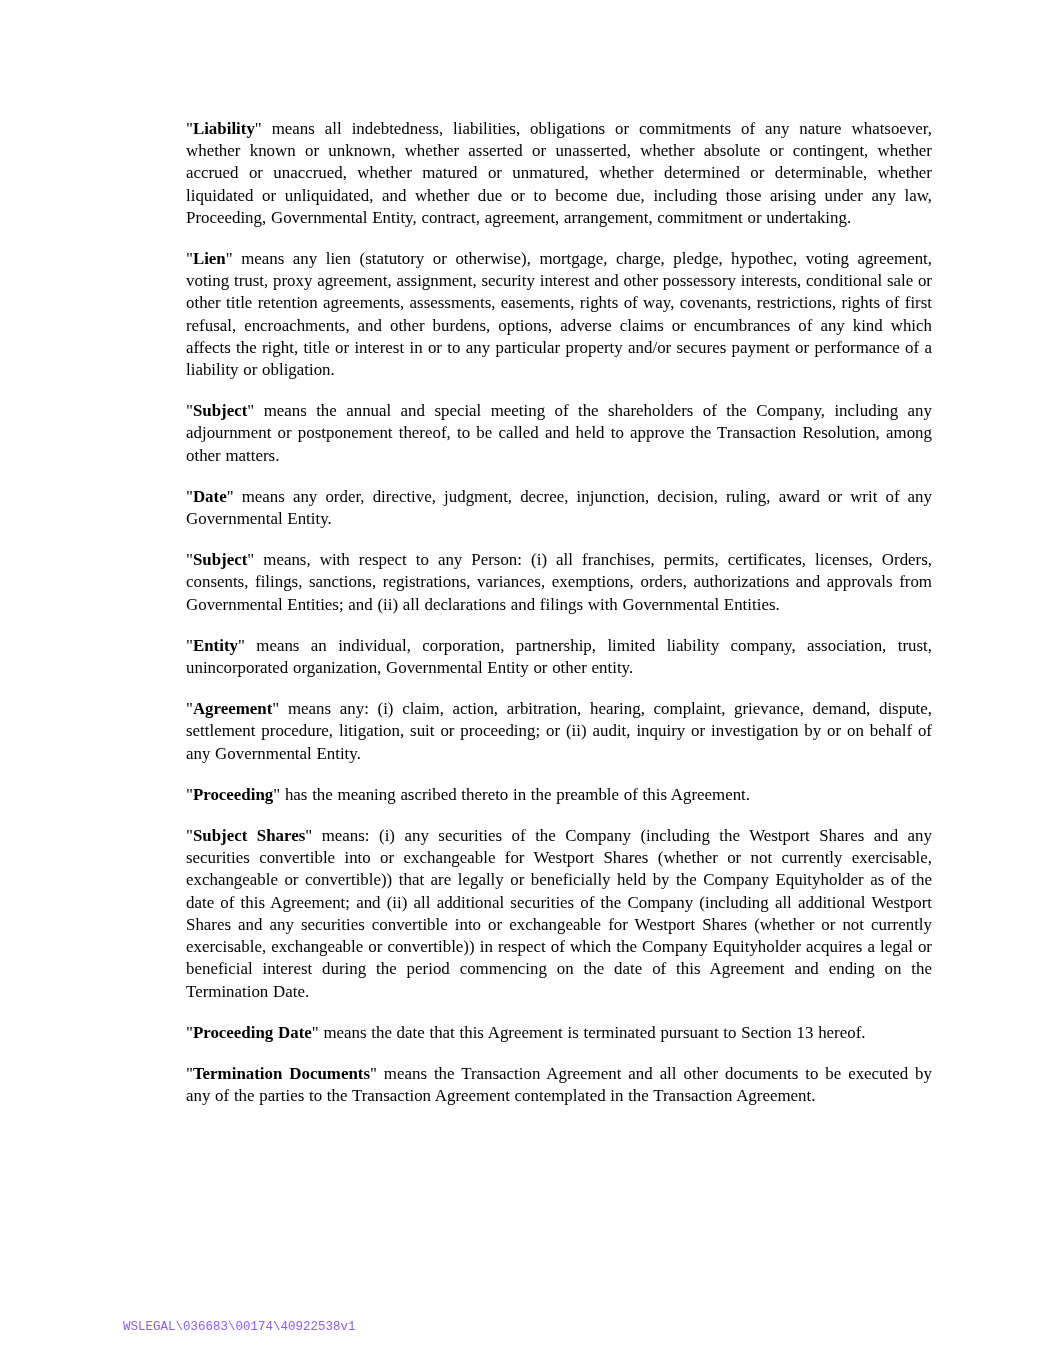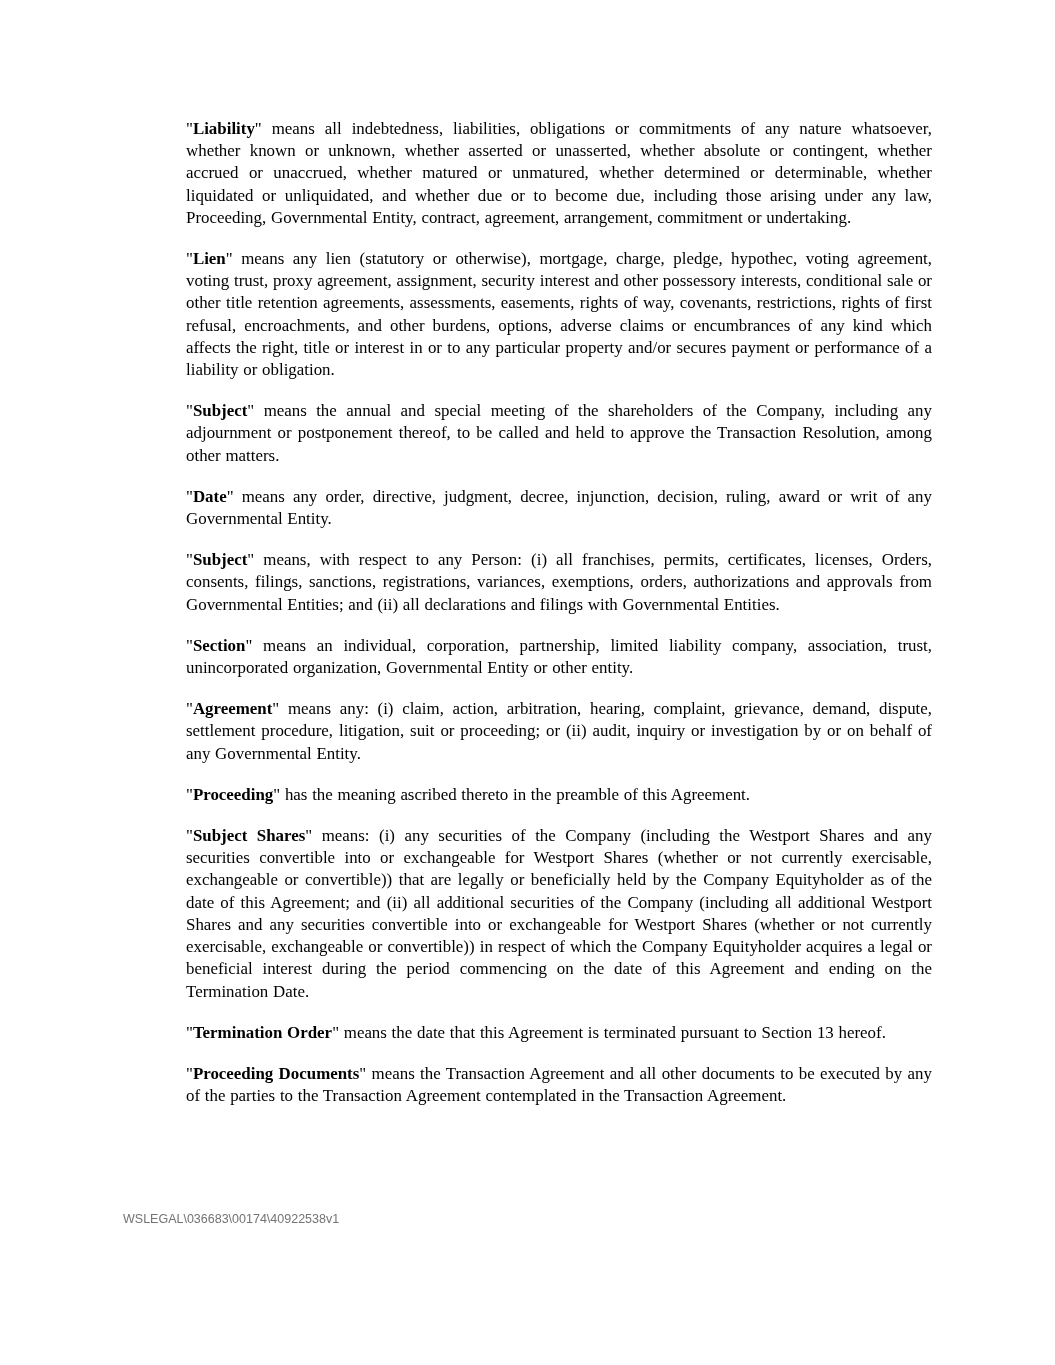--- a/index.html
+++ b/index.html
@@ -27,50 +27,50 @@
     font-size: 16.9px;
     line-height: 22.2px;
     text-align: justify;
     margin-bottom: 19px;
     word-spacing: 0.5px;
   }
   p.para b { font-weight: bold; font-family: Liberation Serif, serif; }
   .footer {
     position: absolute;
     left: 123px;
-    top: 1212px;
+    top: 1320px;
     font-size: 12.5px;
-    font-family: Liberation Sans, sans-serif;
-    color: #737373;
+    font-family: Liberation Mono, monospace;
+    color: #8b5cf6;
   }
 </style>
 </head>
 <body>
 
 <div class="page">
   <div class="content">
 
     <p class="para"><span>"</span><b>Liability</b><span>" means all indebtedness, liabilities, obligations or commitments of any nature whatsoever, whether known or unknown, whether asserted or unasserted, whether absolute or contingent, whether accrued or unaccrued, whether matured or unmatured, whether determined or determinable, whether liquidated or unliquidated, and whether due or to become due, including those arising under any law, Proceeding, Governmental Entity, contract, agreement, arrangement, commitment or undertaking.</span></p>
 
     <p class="para"><span> "</span><b>Lien</b><span>" means any lien (statutory or otherwise), mortgage, charge, pledge, hypothec, voting agreement, voting trust, proxy agreement, assignment, security interest and other possessory interests, conditional sale or other title retention agreements, assessments, easements, rights of way, covenants, restrictions, rights of first refusal, encroachments, and other burdens, options, adverse claims or encumbrances of any kind which affects the right, title or interest in or to any particular property and/or secures payment or performance of a liability or obligation.</span></p>
 
     <p class="para"><span>"</span><b>Subject</b><span>" means the annual and special meeting of the shareholders of the Company, including any adjournment or postponement thereof, to be called and held to approve the Transaction Resolution, among other matters.</span></p>
 
     <p class="para"><span>"</span><b>Date</b><span>" means any order, directive, judgment, decree, injunction, decision, ruling, award or writ of any Governmental Entity.</span></p>
 
     <p class="para"><span>"</span><b>Subject</b><span>" means, with respect to any Person: (i) all franchises, permits, certificates, licenses, Orders, consents, filings, sanctions, registrations, variances, exemptions, orders, authorizations and approvals from Governmental Entities; and (ii) all declarations and filings with Governmental Entities.</span></p>
 
-    <p class="para"><span>"</span><b>Section</b><span>" means an individual, corporation, partnership, limited liability company, association, trust, unincorporated organization, Governmental Entity or other entity.</span></p>
+    <p class="para"><span>"</span><b>Entity</b><span>" means an individual, corporation, partnership, limited liability company, association, trust, unincorporated organization, Governmental Entity or other entity.</span></p>
 
     <p class="para"><span>"</span><b>Agreement</b><span>" means any: (i) claim, action, arbitration, hearing, complaint, grievance, demand, dispute, settlement procedure, litigation, suit or proceeding; or (ii) audit, inquiry or investigation by or on behalf of any Governmental Entity.</span></p>
 
     <p class="para"><span>"</span><b>Proceeding</b><span>" has the meaning ascribed thereto in the preamble of this Agreement.</span></p>
 
     <p class="para"><span>"</span><b>Subject Shares</b><span>" means: (i) any securities of the Company (including the Westport Shares and any securities convertible into or exchangeable for Westport Shares (whether or not currently exercisable, exchangeable or convertible)) that are legally or beneficially held by the Company Equityholder as of the date of this Agreement; and (ii) all additional securities of the Company (including all additional Westport Shares and any securities convertible into or exchangeable for Westport Shares (whether or not currently exercisable, exchangeable or convertible)) in respect of which the Company Equityholder acquires a legal or beneficial interest during the period commencing on the date of this Agreement and ending on the Termination Date.</span></p>
 
-    <p class="para"><span>"</span><b>Termination Order</b><span>" means the date that this Agreement is terminated pursuant to Section 13 hereof.</span></p>
+    <p class="para"><span>"</span><b>Proceeding Date</b><span>" means the date that this Agreement is terminated pursuant to Section 13 hereof.</span></p>
 
-    <p class="para"><span>"</span><b>Proceeding Documents</b><span>" means the Transaction Agreement and all other documents to be executed by any of the parties to the Transaction Agreement contemplated in the Transaction Agreement.</span></p>
+    <p class="para"><span>"</span><b>Termination Documents</b><span>" means the Transaction Agreement and all other documents to be executed by any of the parties to the Transaction Agreement contemplated in the Transaction Agreement.</span></p>
 
   </div>
 
   <div class="footer">WSLEGAL\036683\00174\40922538v1</div>
 </div>
 
 </body></html>

